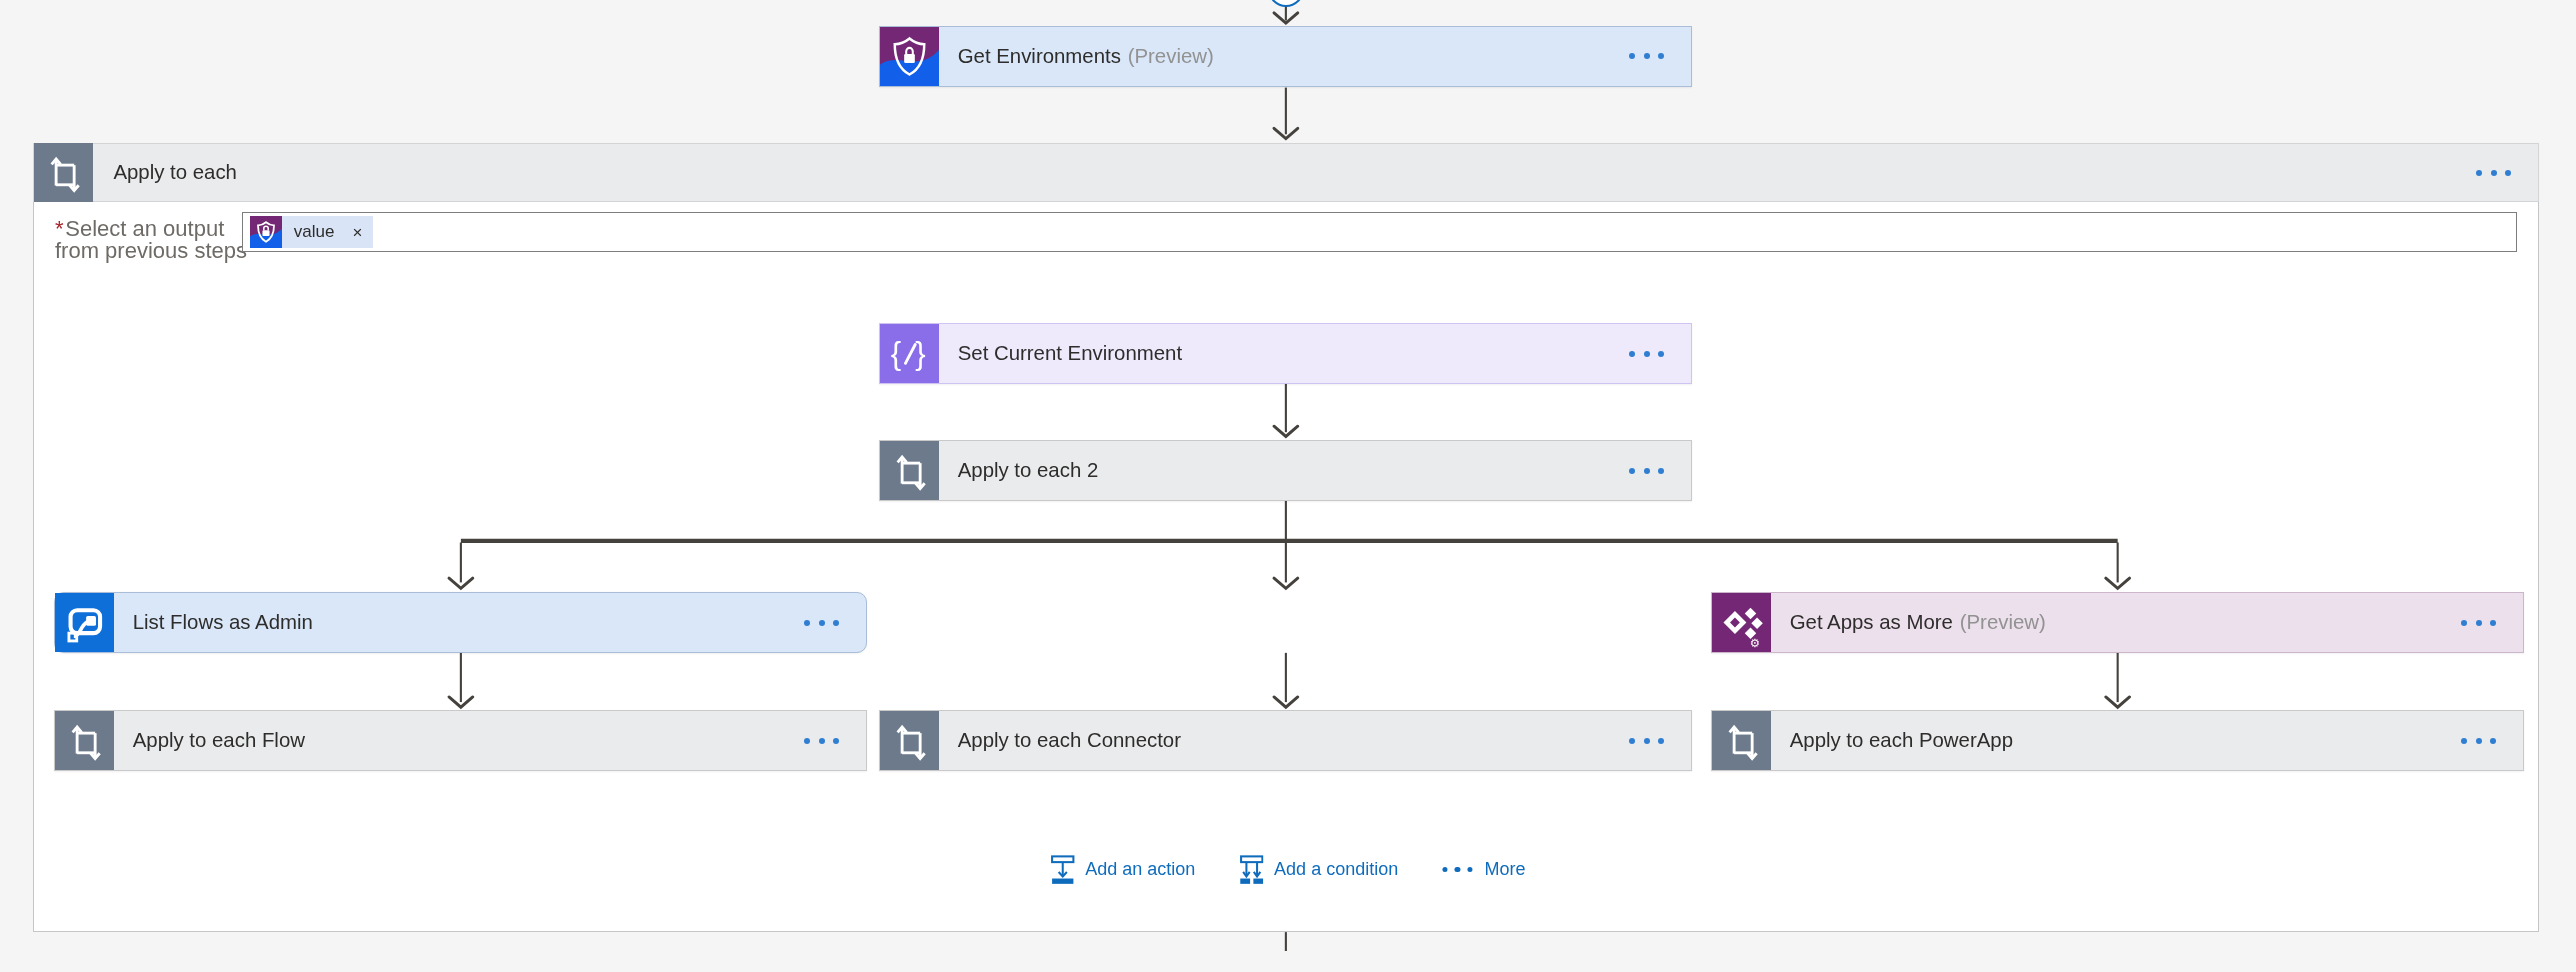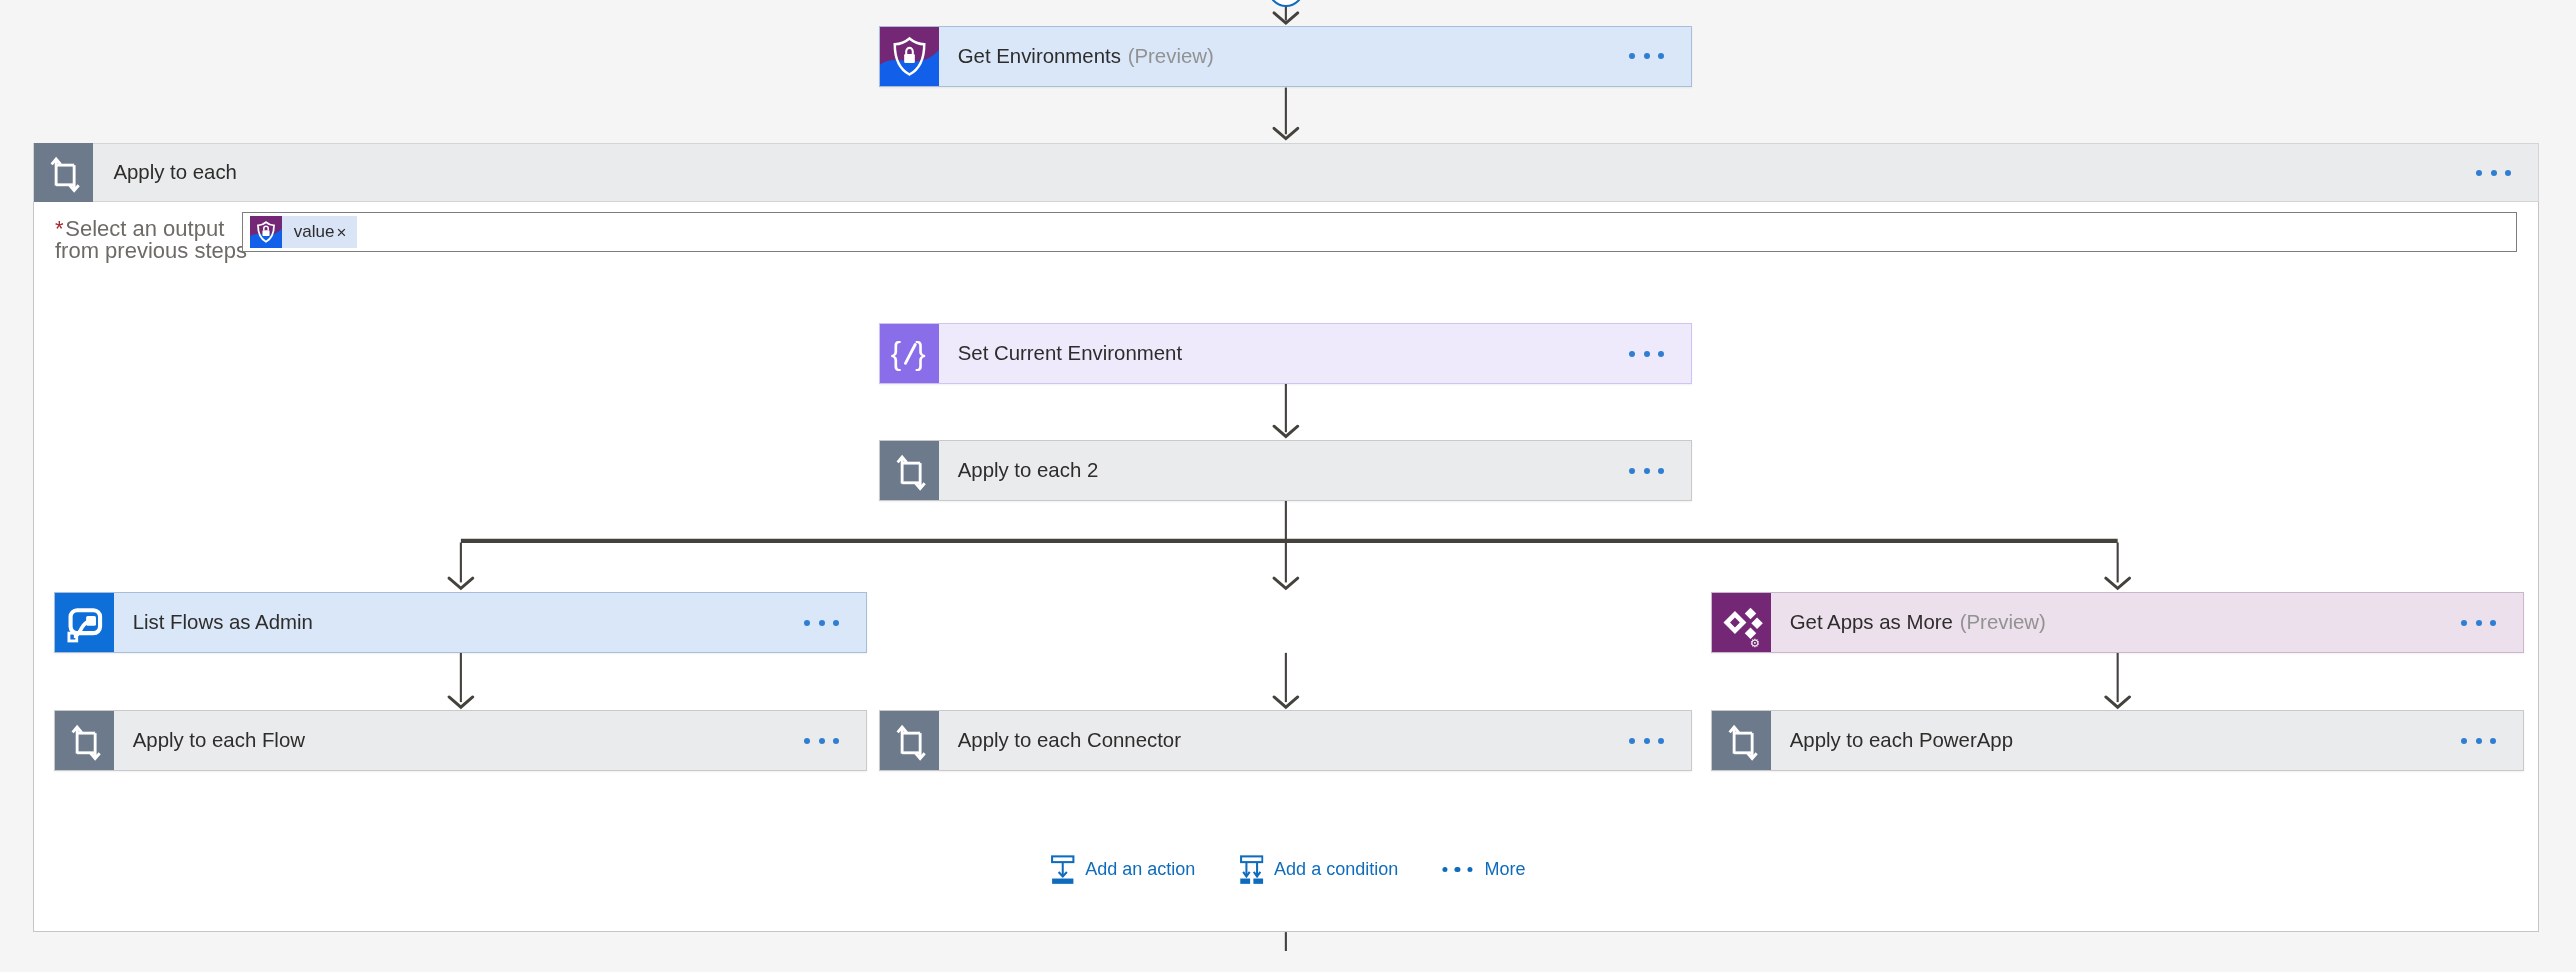--- a/index.html
+++ b/index.html
@@ -42,21 +42,21 @@
   
   .param-label{position:absolute;left:55px;top:218px;width:199px;font-size:22px;line-height:22px;
         color:#6e6a66;z-index:3;}
   .req{color:#a4262c;margin-right:1.7px;}
   .param-field{position:absolute;left:242px;top:212px;width:2275px;height:40px;background:#fff;
         border:1.7px solid #7d7d7d;box-sizing:border-box;z-index:3;display:flex;align-items:center;
         padding-left:6.8px;cursor:text;}
   .token{display:flex;align-items:stretch;height:32px;cursor:pointer;}
   .token .tok-icon{width:32px;height:32px;flex:none;position:relative;overflow:hidden;background:#742774;}
   .token .tok-body{background:#d9e4f7;display:flex;align-items:center;padding:0 10.2px 0 12px;
-        font-size:17px;gap:2px;}
+        font-size:17px;gap:18px;}
   .token .tok-x{font-size:17px;color:#2e2d2c;line-height:1;}
 
   
   .footer{position:absolute;left:50%;transform:translateX(-50%);top:854px;display:flex;
         align-items:center;gap:44px;z-index:3;}
   .add-btn{display:flex;align-items:center;gap:10.2px;color:#0f6cbd;font-size:18px;cursor:pointer;}
   .more-dots{display:flex;gap:7.6px;margin-right:1.7px;}
   .more-dots i{width:5.1px;height:5.1px;border-radius:50%;background:#0f6cbd;display:block;}
 
   
@@ -184,21 +184,21 @@
       </svg>
     </div>
     <div class="card-title">Apply to each 2</div>
     <div class="ellipsis">
         <i></i>
         <i></i>
         <i></i>
       </div>
   </div>
 
-  <div class="card c-blue" style="left:54px;top:592px;width:813px;">
+  <div class="card c-blue" style="left:54px;top:592px;width:813px;border-radius:10px;">
     <div class="card-icon">
       <svg width="59" height="59" viewBox="0 0 72 72" fill="none">
         <rect x="19" y="21" width="36" height="28" rx="8" stroke="#fff" stroke-width="5"></rect>
         <rect x="38" y="28" width="12" height="12" rx="2" fill="#fff"></rect>
         <path d="M23 53 C28 53 30 47 33 42 C35.5 38 38 35.5 41 34.5" stroke="#fff" stroke-width="4.5"></path>
         <rect x="17" y="49" width="9.5" height="9.5" stroke="#fff" stroke-width="3.5"></rect>
       </svg>
     </div>
     <div class="card-title">List Flows as Admin</div>
     <div class="ellipsis">

